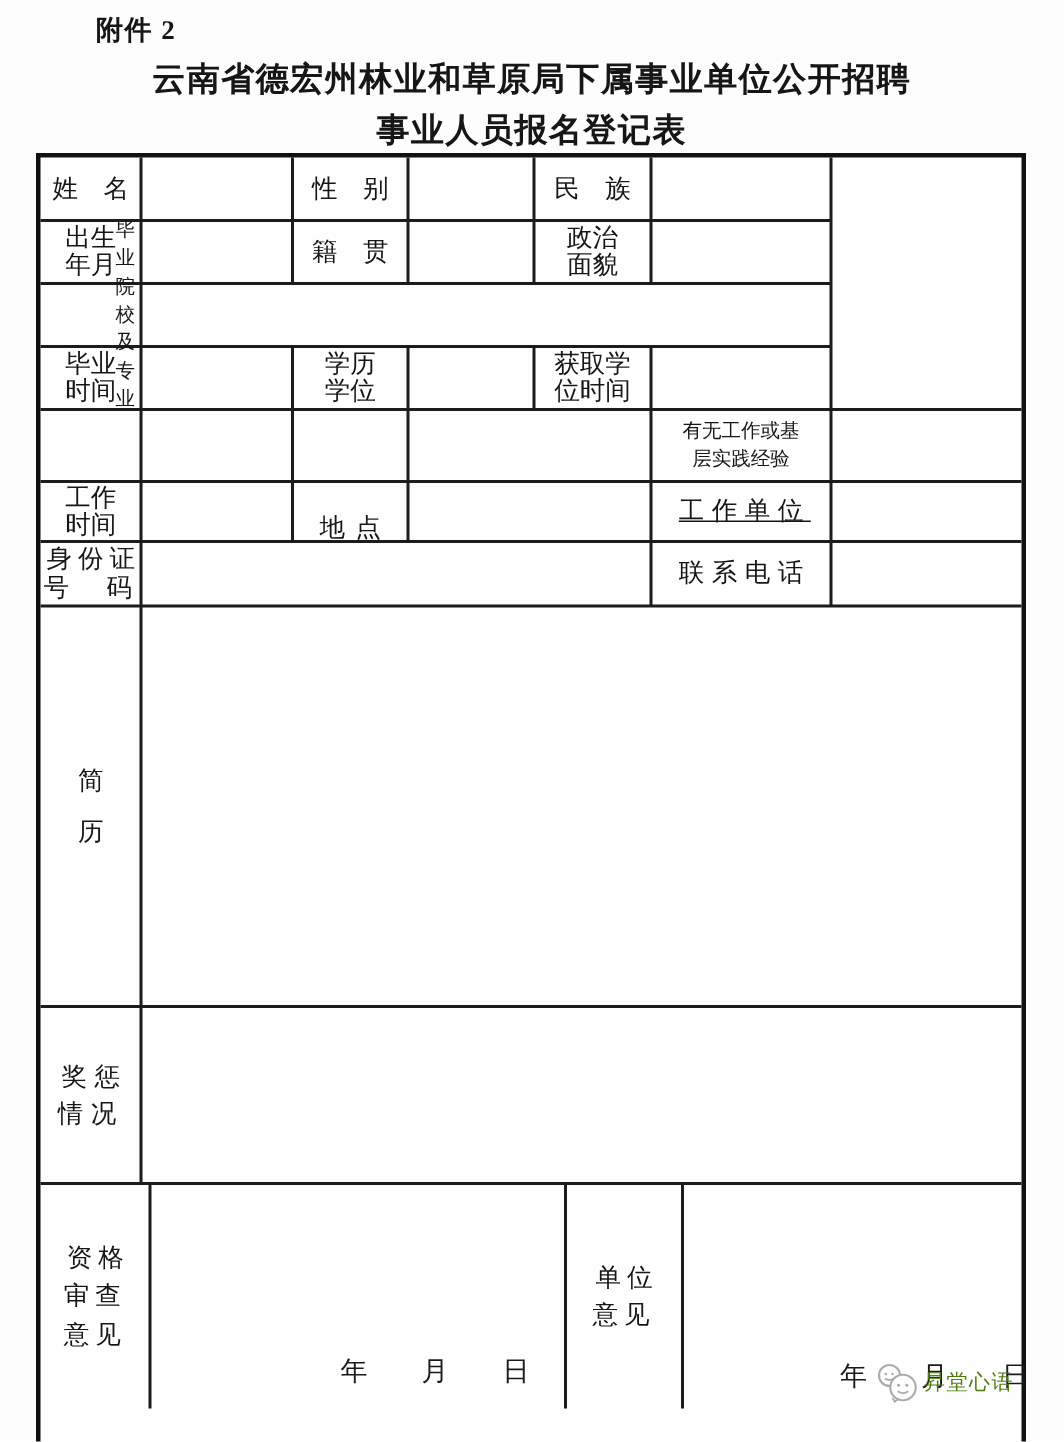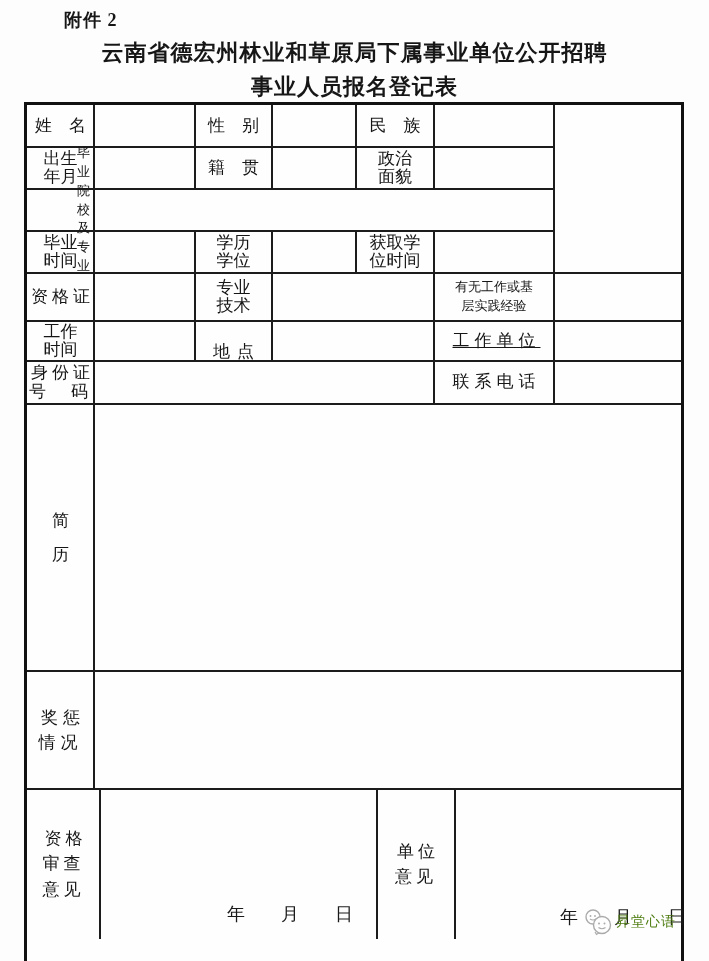--- a/index.html
+++ b/index.html
@@ -111,24 +111,21 @@
     <div class="cell lbl" style="left:0;top:126px;width:67px;height:42px;">毕业
 时间</div>
     <div class="cell" style="left:67px;top:126px;width:101px;height:42px;"></div>
     <div class="cell lbl" style="left:168px;top:126px;width:77px;height:42px;">学历
 学位</div>
     <div class="cell" style="left:245px;top:126px;width:84px;height:42px;"></div>
     <div class="cell lbl" style="left:329px;top:126px;width:78px;height:42px;">获取学
 位时间</div>
     <div class="cell" style="left:407px;top:126px;width:120px;height:42px;"></div>
 
-    <div class="cell lbl ls4" style="left:0;top:168px;width:67px;height:48px;">资格证</div>
     <div class="cell" style="left:67px;top:168px;width:101px;height:48px;"></div>
-    <div class="cell lbl" style="left:168px;top:168px;width:77px;height:48px;">专业
-技术</div>
     <div class="cell" style="left:245px;top:168px;width:162px;height:48px;"></div>
     <div class="cell lbl small" style="left:407px;top:168px;width:120px;height:48px;">有无工作或基
 层实践经验</div>
     <div class="cell" style="left:527px;top:168px;width:127px;height:48px;"></div>
 
     <div class="cell lbl" style="left:0;top:216px;width:67px;height:40px;">工作
 时间</div>
     <div class="cell" style="left:67px;top:216px;width:101px;height:40px;"></div>
     <div class="cell lbl ls7" style="left:168px;top:216px;width:77px;height:40px;margin-top:11px;">地点</div>
     <div class="cell" style="left:245px;top:216px;width:162px;height:40px;"></div>

